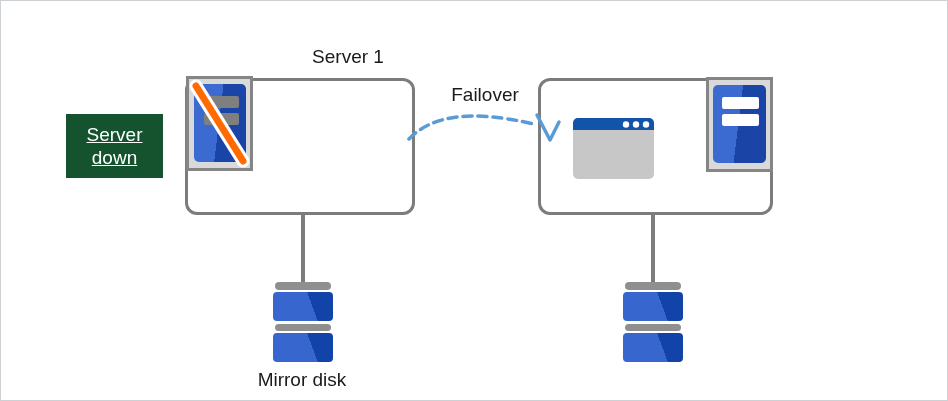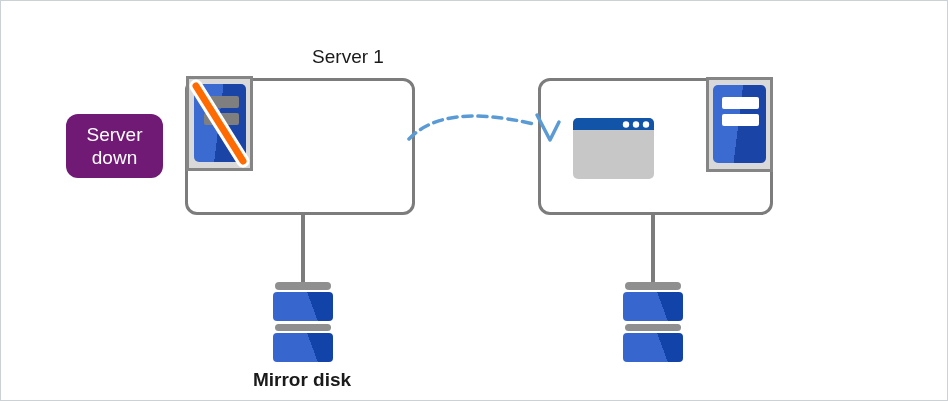--- a/index.html
+++ b/index.html
@@ -6,35 +6,35 @@
   .canvas{
     position:relative;width:948px;height:401px;background:#ffffff;
     border:1px solid #ccd1d5;box-sizing:border-box;overflow:hidden;
     font-family:"Liberation Sans",sans-serif;color:#1a1a1a;
   }
   .label{position:absolute;width:150px;text-align:center;font-size:19px;line-height:21px;}
   .lbl-server1{left:272px;top:45px;}
   .lbl-server2{left:538px;top:45px;}
   .lbl-failover{left:409px;top:83px;}
   .lbl-app{left:537px;top:93px;}
-  .lbl-mirror{left:226px;top:368px;font-weight:bold;}
+  .lbl-mirror{left:226px;top:368px;}
   .box{
     position:absolute;border:3px solid #7c7c7c;border-radius:12px;
     background:#ffffff;box-sizing:border-box;
   }
   .box1{left:184px;top:77px;width:230px;height:137px;}
   .box2{left:537px;top:77px;width:235px;height:137px;}
   .icon{position:absolute;}
   .icon-server1{left:185px;top:75px;}
   .icon-server2{left:705px;top:76px;}
   .badge{
     position:absolute;left:65px;top:113px;width:97px;height:64px;
-    background:#701a75;border-radius:12px;color:#ffffff;
+    background:#14532d;border-radius:0;color:#ffffff;
     display:flex;flex-direction:column;align-items:center;justify-content:center;
-    font-size:19px;line-height:23px;
+    font-size:19px;line-height:23px;text-decoration:underline;
   }
   .connector{position:absolute;width:4px;height:70px;background:#7c7c7c;top:212px;}
   .conn1{left:300px;}
   .conn2{left:650px;}
   .disk{position:absolute;top:281px;}
   .disk1{left:272px;}
   .disk2{left:622px;}
   .appwin{position:absolute;left:572px;top:117px;}
   .arrow{position:absolute;left:400px;top:100px;}
 </style>
@@ -78,20 +78,21 @@
             <stop offset="0.55" stop-color="#1a44a5"></stop>
         </linearGradient>
       </defs>
       <rect x="1.5" y="1.5" width="64" height="92" fill="#d9d9d9" stroke="#858585" stroke-width="3"></rect>
       <rect x="7" y="8" width="53" height="78" rx="5" fill="url(#gt2)"></rect>
       <rect x="16" y="20" width="37" height="12" rx="2" fill="#ffffff"></rect>
       <rect x="16" y="37" width="37" height="12" rx="2" fill="#ffffff"></rect>
     </svg>
   </span>
 
+  <div class="label lbl-failover">Failover</div>
   <span class="arrow">
     <svg width="170" height="50" viewBox="0 0 170 50">
       <path d="M8,38 C30,15 68,8 133,23" fill="none" stroke="#5b9bd5" stroke-width="3.5" stroke-dasharray="9 6" stroke-linecap="round"></path>
       <polyline points="136,14 149,39 158,21" fill="none" stroke="#5b9bd5" stroke-width="3.5" stroke-linecap="round" stroke-linejoin="round"></polyline>
     </svg>
   </span>
 
   <span class="appwin">
     <svg width="81" height="61" viewBox="0 0 81 61">
       <rect x="0" y="0" width="81" height="61" rx="5" fill="#c7c7c7"></rect>

